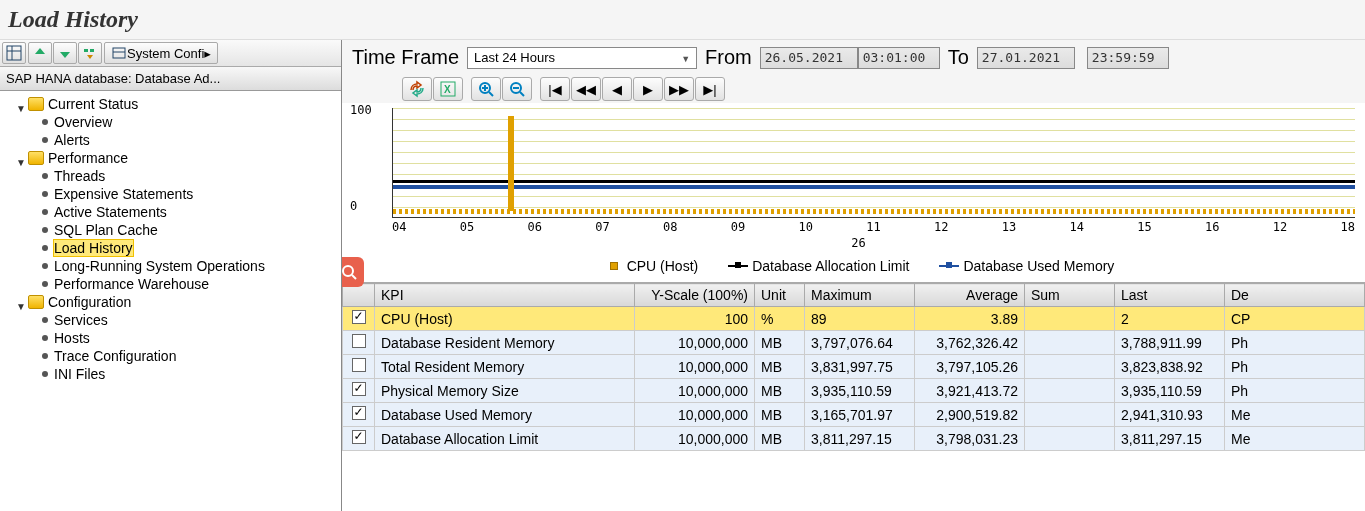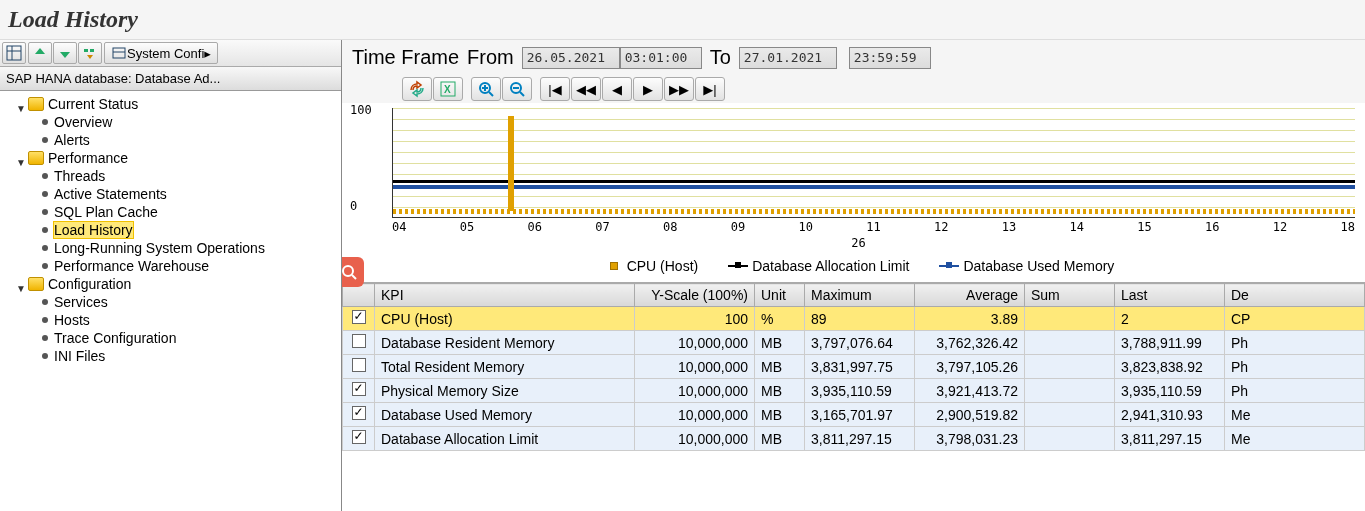--- a/index.html
+++ b/index.html
@@ -123,20 +123,24 @@
           <span class="tree-arrow"></span>
           <span class="folder-icon"></span>
           <span class="label">Performance</span>
         </div>
       <div class="tree-item level-1">
           <span class="bullet"></span>
           <span class="label">Threads</span>
         </div>
       <div class="tree-item level-1">
           <span class="bullet"></span>
+          <span class="label">Expensive Statements</span>
+        </div>
+      <div class="tree-item level-1">
+          <span class="bullet"></span>
           <span class="label">Active Statements</span>
         </div>
       <div class="tree-item level-1">
           <span class="bullet"></span>
           <span class="label">SQL Plan Cache</span>
         </div>
       <div class="tree-item level-1 selected">
           <span class="bullet"></span>
           <span class="label">Load History</span>
         </div>
@@ -168,20 +172,24 @@
       <div class="tree-item level-1">
           <span class="bullet"></span>
           <span class="label">INI Files</span>
         </div>
     </div>
   </div>
 
   <div class="right-panel">
     <div class="time-row">
       <span class="tlabel">Time Frame</span>
+      <div class="dropdown">
+          <span>Last 24 Hours</span>
+          <span class="dd-arrow"></span>
+        </div>
       <span class="tlabel">From</span>
       <div style="display:flex;gap:0">
         <div class="date-field">26.05.2021</div>
         <div class="time-field">03:01:00</div>
       </div>
       <span class="tlabel">To</span>
       <div style="display:flex;gap:12px">
         <div class="date-field">27.01.2021</div>
         <div class="time-field">23:59:59</div>
       </div>

